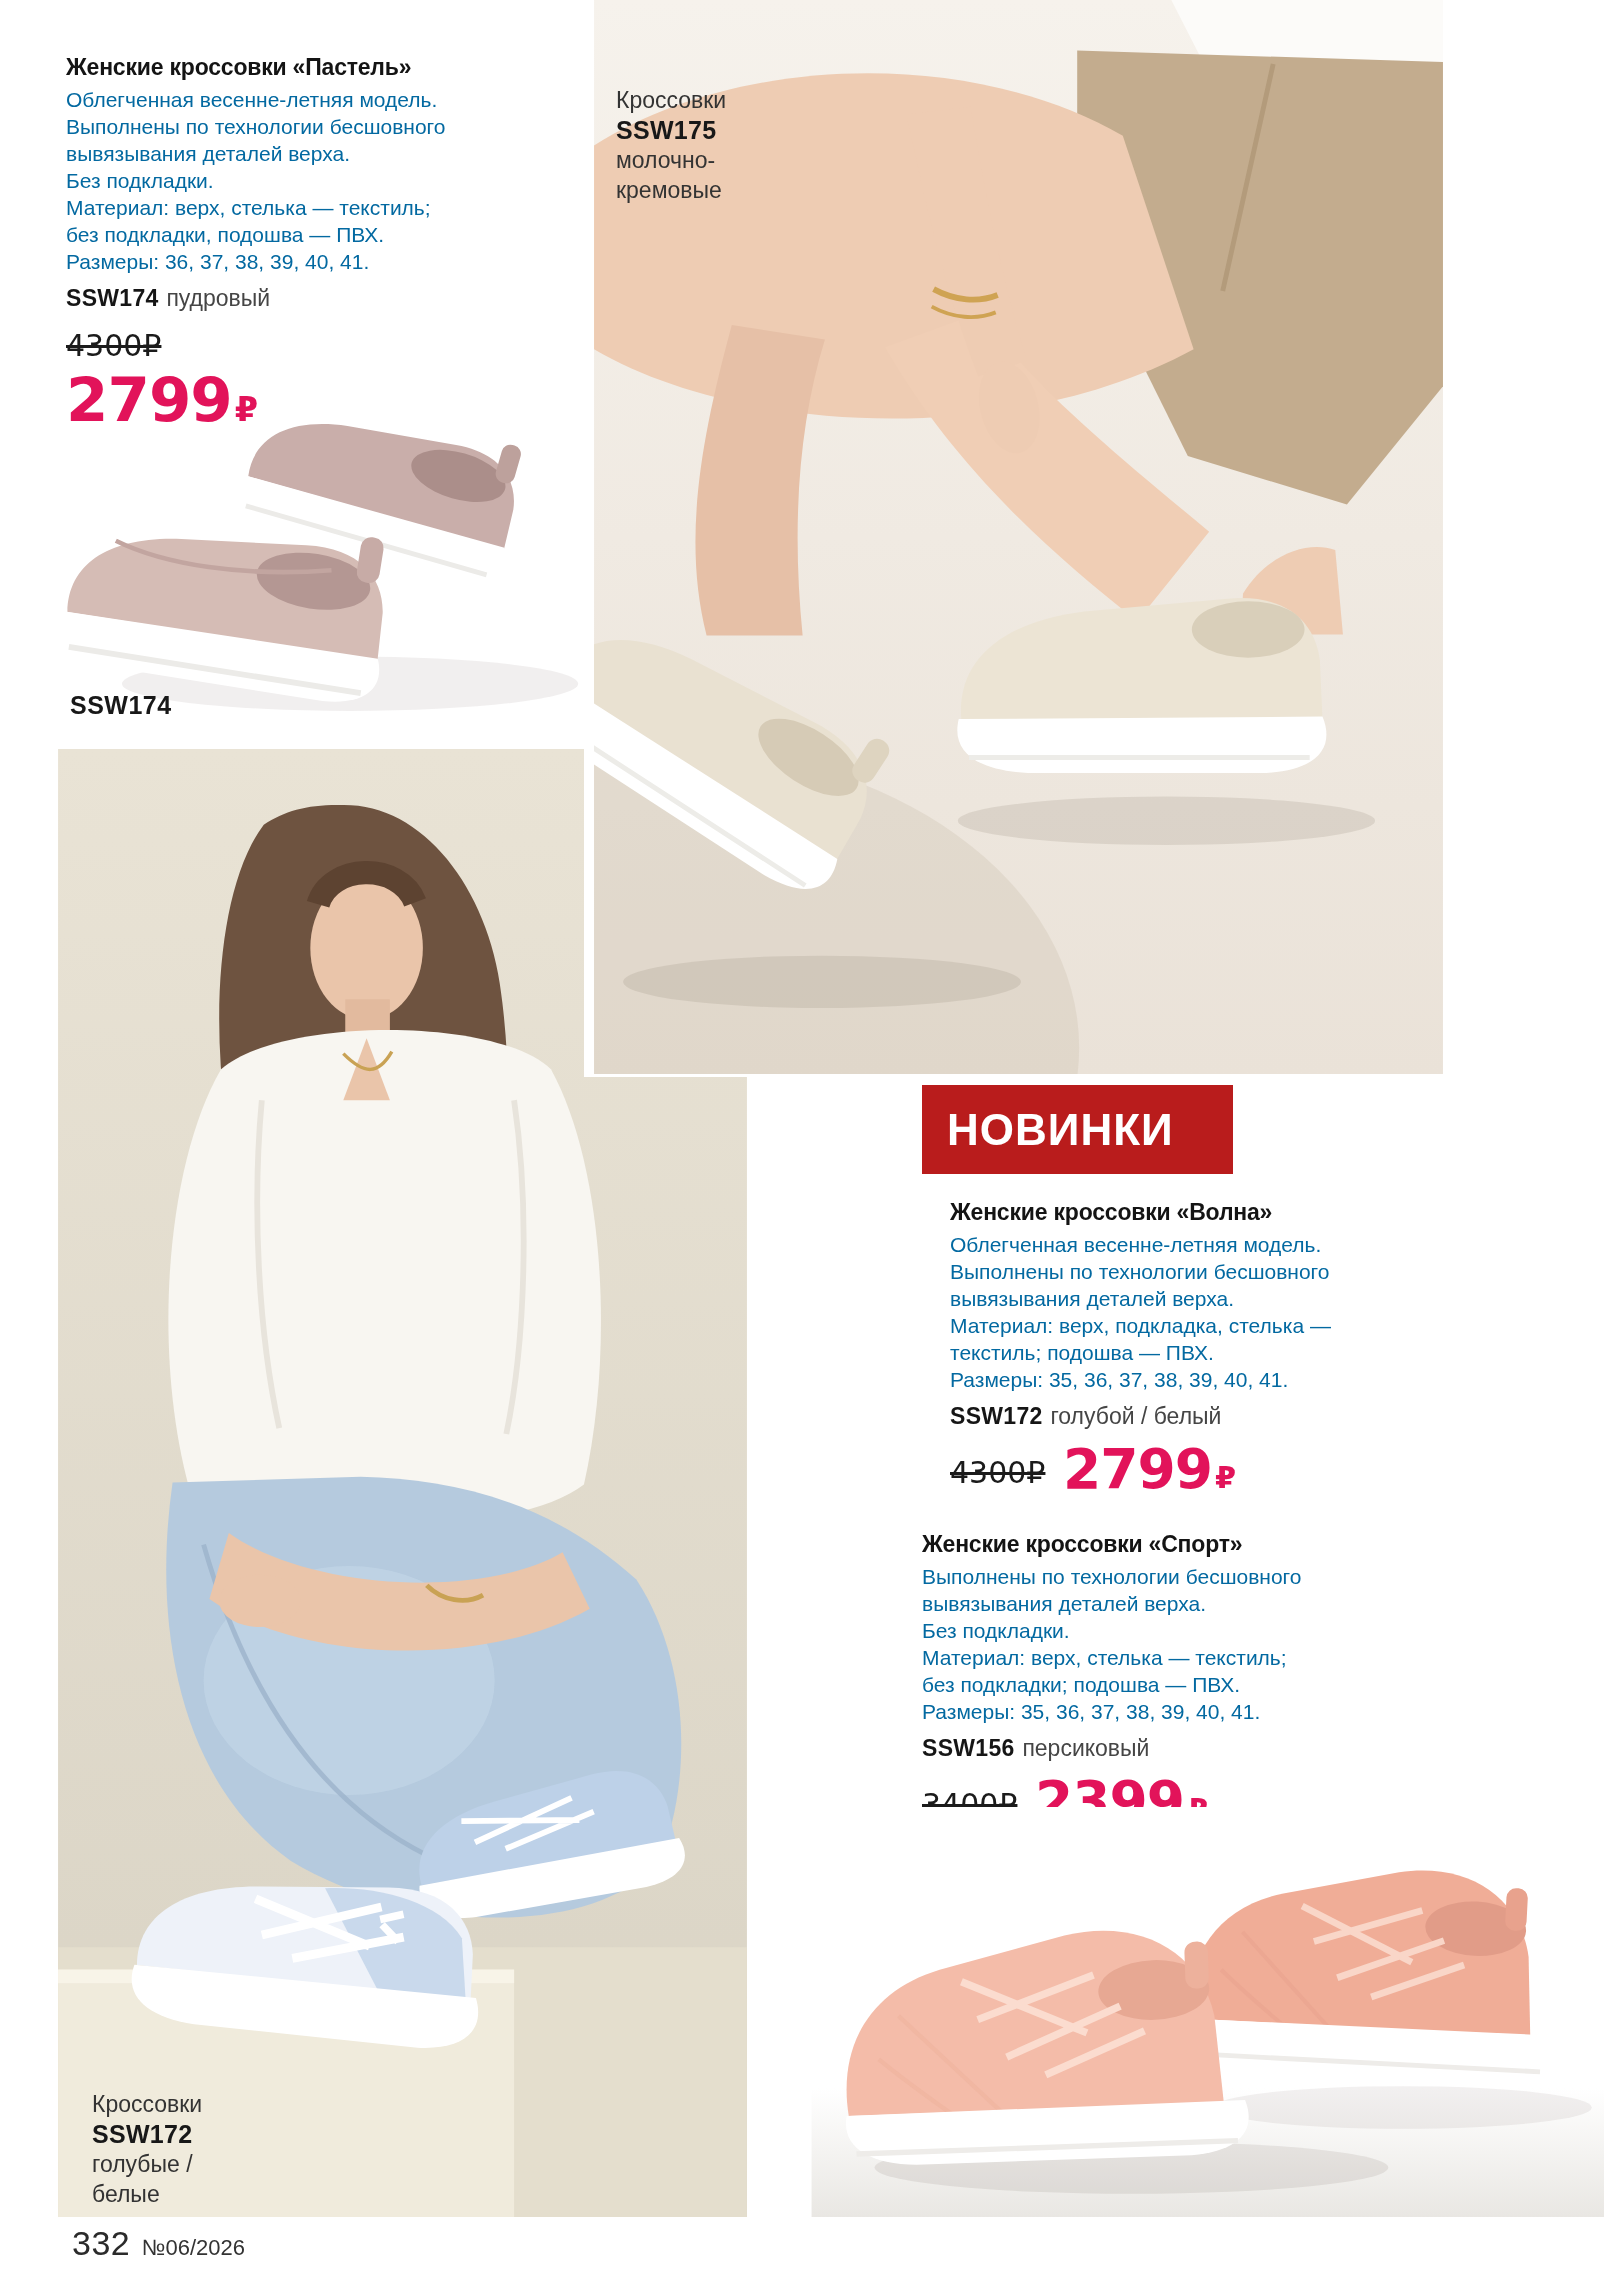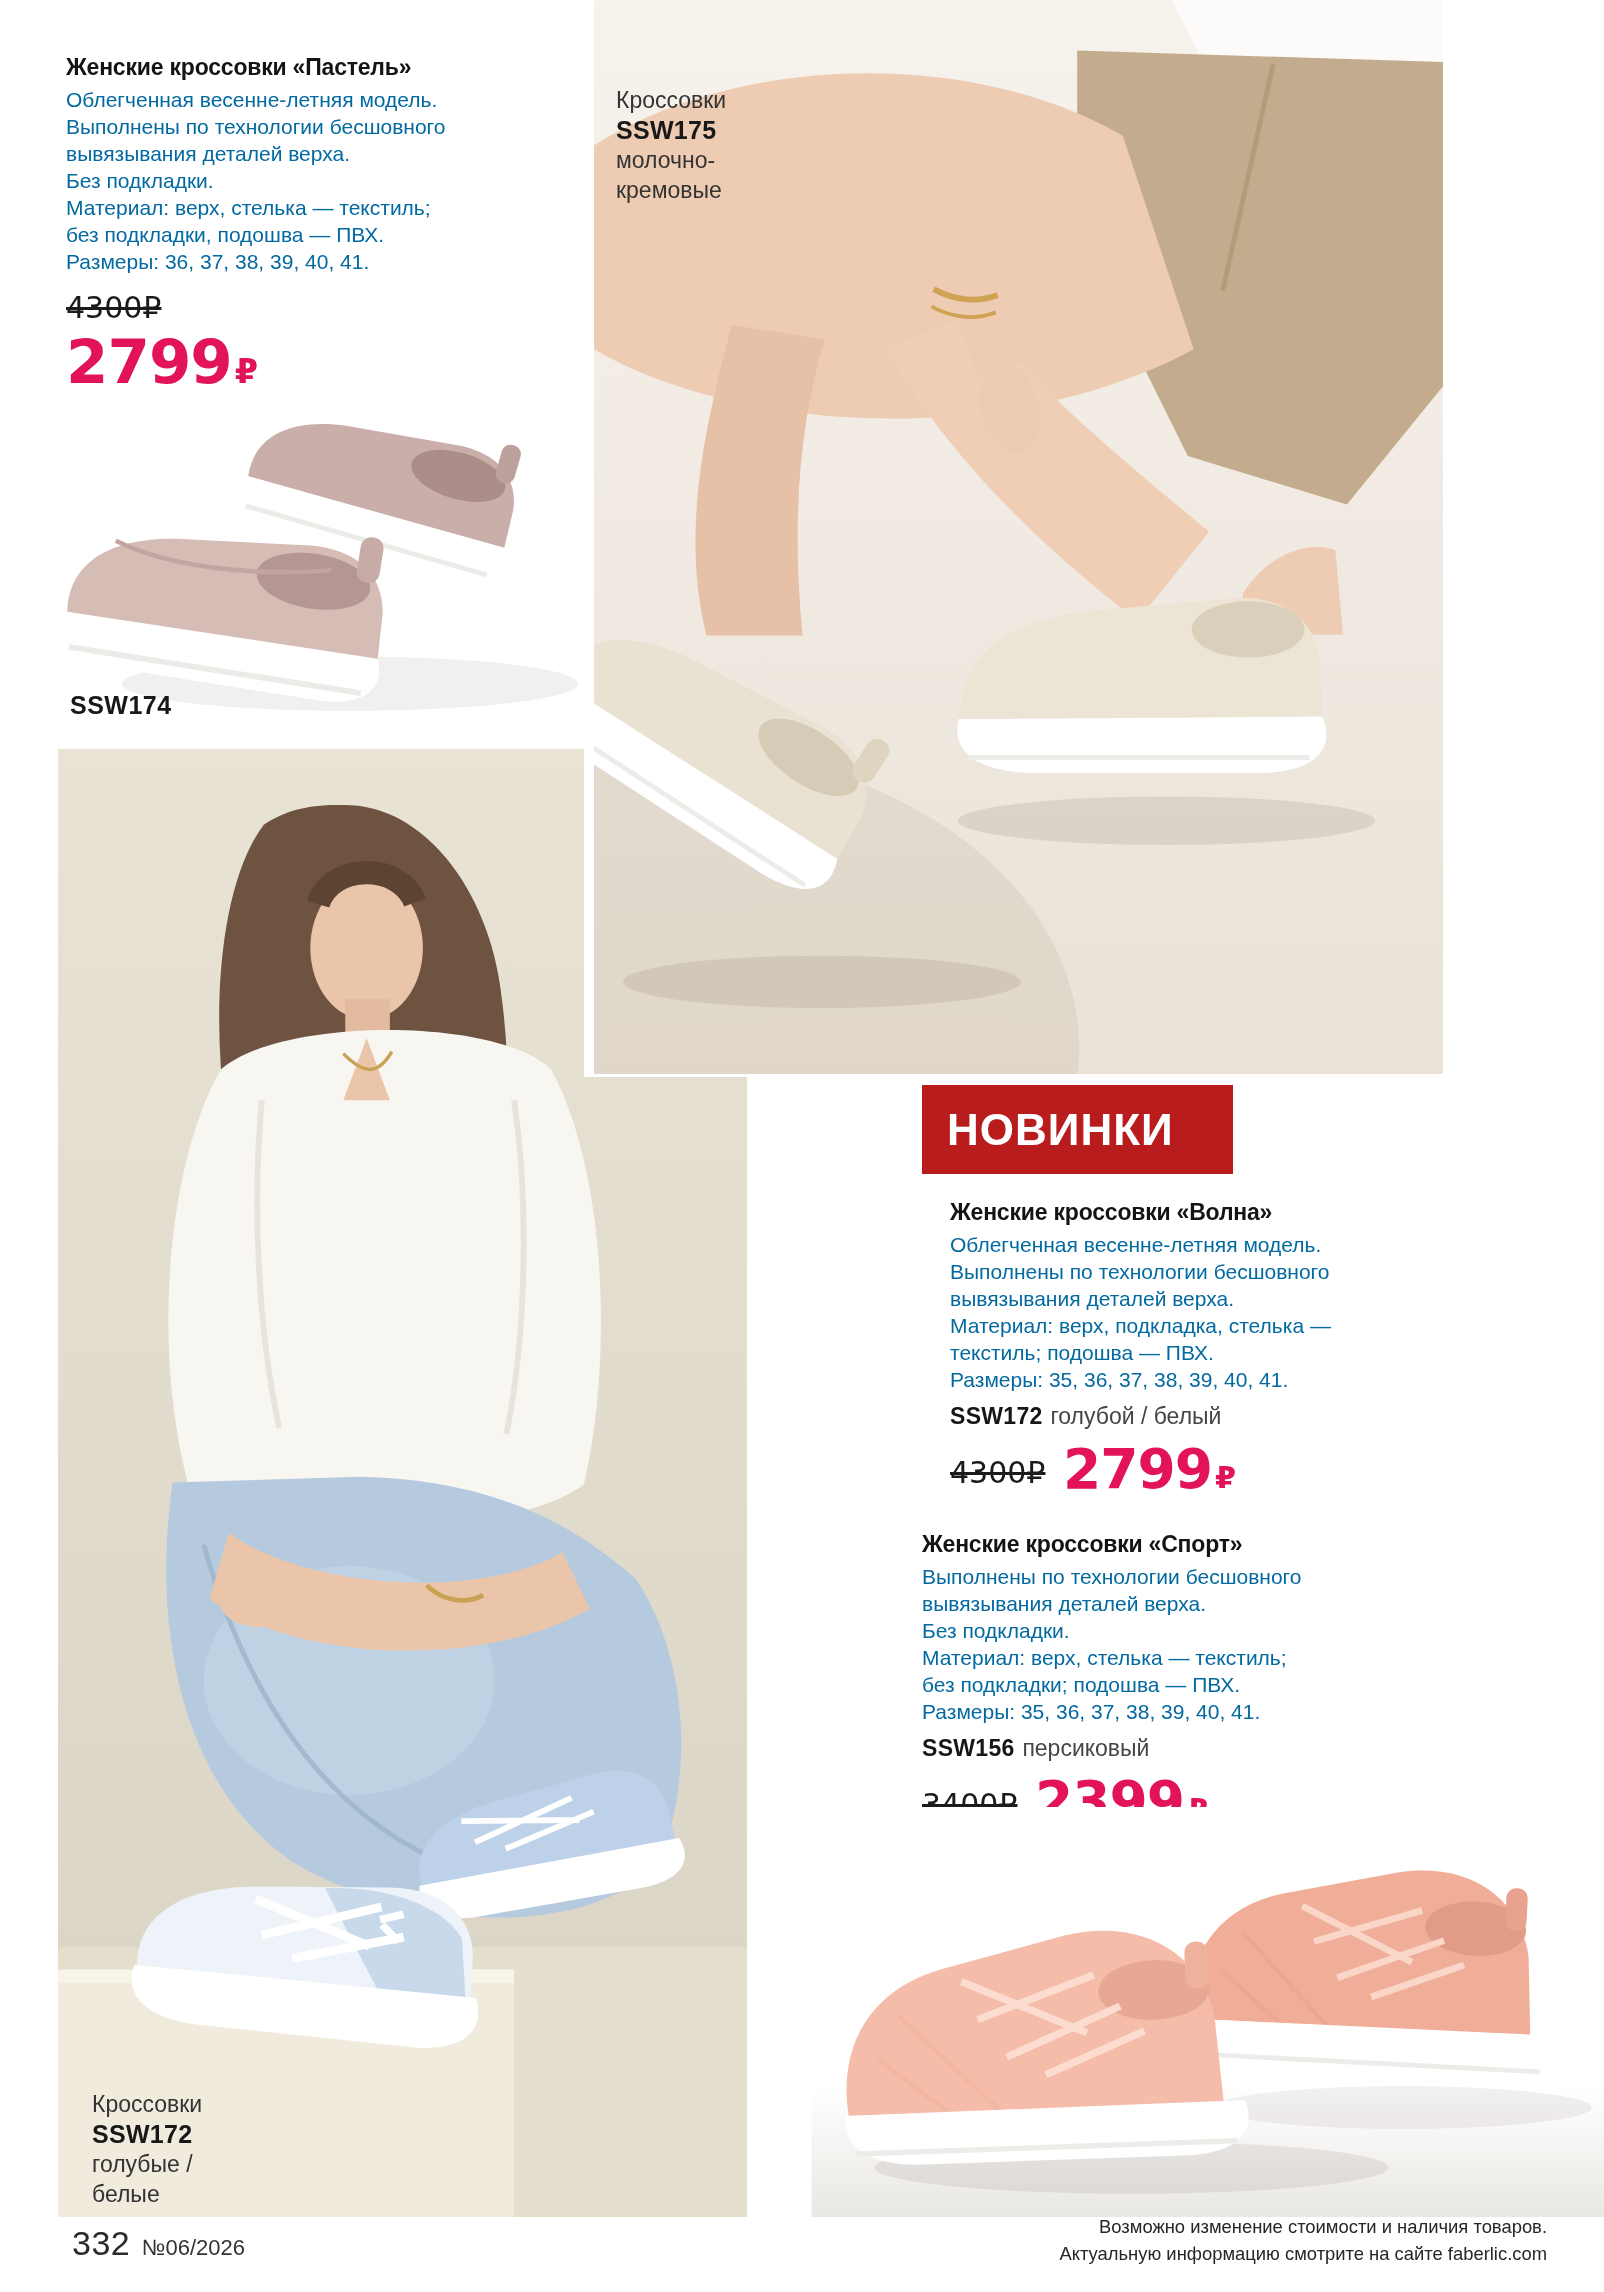--- a/index.html
+++ b/index.html
@@ -153,20 +153,23 @@
     <div class="title">Женские кроссовки «Пастель»</div>
     <div>
       <span class="line">Облегченная весенне-летняя модель.</span>
       <span class="line">Выполнены по технологии бесшовного</span>
       <span class="line">вывязывания деталей верха.</span>
       <span class="line">Без подкладки.</span>
       <span class="line">Материал: верх, стелька — текстиль;</span>
       <span class="line">без подкладки, подошва — ПВХ.</span>
       <span class="line">Размеры: 36, 37, 38, 39, 40, 41.</span>
     </div>
+    <div class="sku">
+      <span class="code">SSW174</span><span class="clr">пудровый</span>
+    </div>
     <div class="price-old">4300₽</div>
     <div class="price-new">
       <span>2799</span><span class="cur">₽</span>
     </div>
   </div>
 
   <div class="abs photo pink-photo">
     <svg viewBox="0 0 555 410" width="539" height="398">
       <ellipse cx="310" cy="352" rx="235" ry="28" fill="rgba(120,100,95,0.10)"></ellipse>
       <g transform="translate(225,40) rotate(16)">
@@ -264,19 +267,15 @@
         <path d="M8,192 C2,220 26,238 72,240 L330,240 C376,238 392,218 382,190 Z" fill="#ffffff"></path>
         <path d="M16,228 L374,228" stroke="#eeece9" stroke-width="5"></path>
       </g>
     </svg>
   </div>
 
   <div class="abs footer-left">
     <span class="pagenum">332</span>
     <span class="issue">№06/2026</span>
   </div>
-  <div class="abs footer-right">
-    <span>Возможно изменение стоимости и наличия товаров.</span>
-    <span>Актуальную информацию смотрите на сайте faberlic.com</span>
-  </div>
 
 </div>
 
 
 </body></html>

